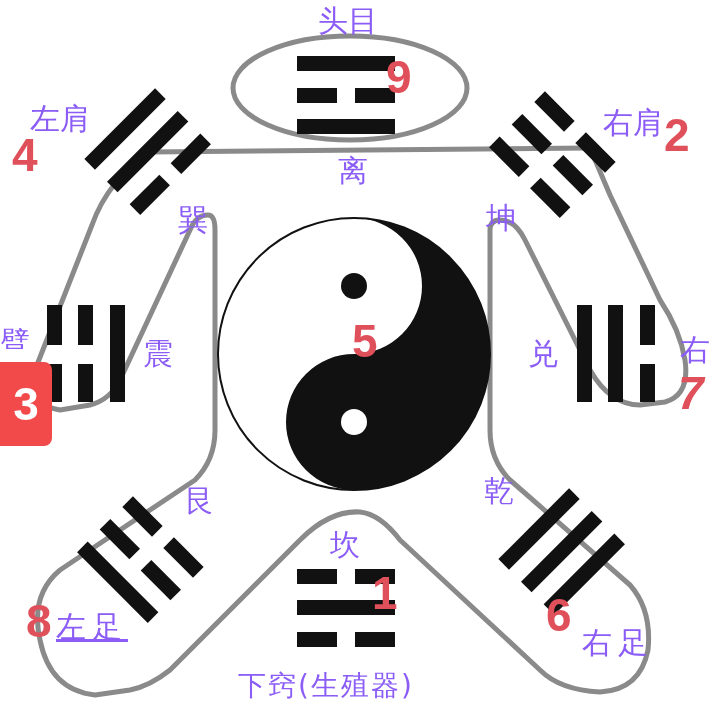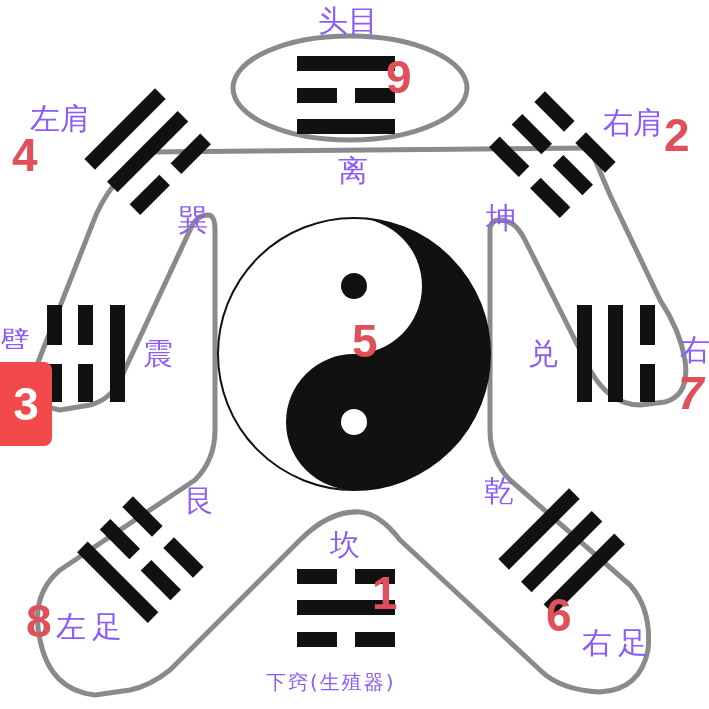--- a/index.html
+++ b/index.html
@@ -100,27 +100,27 @@
 <div class="lbl" style="left:603px;top:88px;margin-top:20px;">右肩</div>
 <div class="lbl" style="left:486px;top:203px;">坤</div>
 
 <div class="lbl" style="left:0px;top:328px;clip-path:inset(0 0 30% 0);">臂</div>
 <div class="lbl" style="left:143px;top:339px;">震</div>
 
 <div class="lbl" style="left:528px;top:339px;">兑</div>
 <div class="lbl" style="left:680px;top:335px;">右</div>
 
 <div class="lbl" style="left:185px;top:486px;">艮</div>
-<div class="lbl" style="left:56px;top:612px;letter-spacing:6px;">左足</div>
+<div class="lbl" style="left:56px;top:612px;letter-spacing:6px;text-decoration:underline;">左足</div>
 
 <div class="lbl" style="left:484px;top:476px;">乾</div>
 <div class="lbl" style="left:582px;top:628px;letter-spacing:6px;">右足</div>
 
 <div class="lbl" style="left:330px;top:530px;">坎</div>
-<div class="lbl" style="left:238px;top:672px;font-size:20px;letter-spacing:2px;margin-left:28px;">下窍(生殖器)</div>
+<div class="lbl" style="left:238px;top:672px;font-size:28px;letter-spacing:2px;">下窍(生殖器)</div>
 
 <div class="num" style="left:386px;top:54px;">9</div>
 <div class="num" style="left:664px;top:112px;">2</div>
 <div class="num" style="left:12px;top:132px;">4</div>
 <div class="num" style="left:352px;top:318px;">5</div>
 <div class="num" style="left:678px;top:370px;font-style:italic;">7</div>
 <div class="num" style="left:372px;top:570px;">1</div>
 <div class="num" style="left:546px;top:592px;">6</div>
 <div class="num" style="left:26px;top:598px;">8</div>
 

